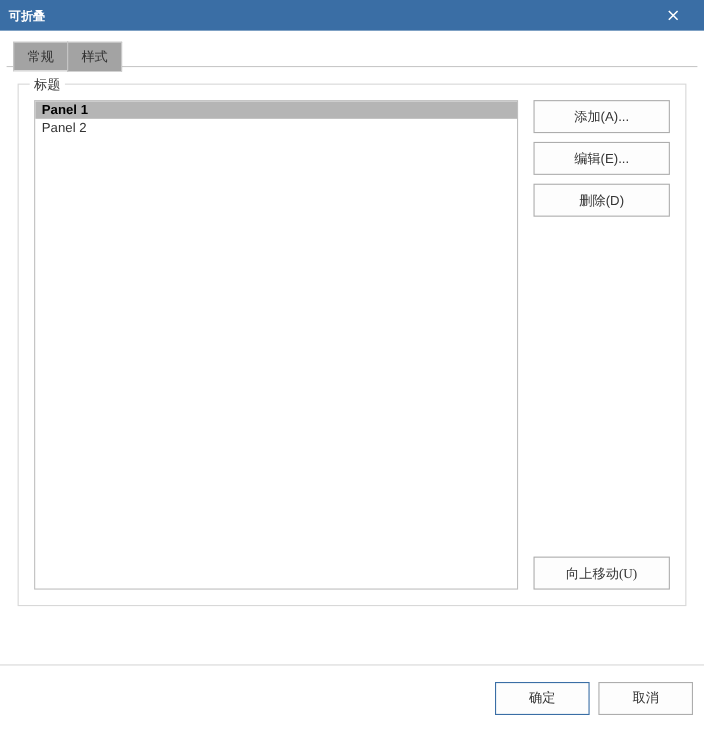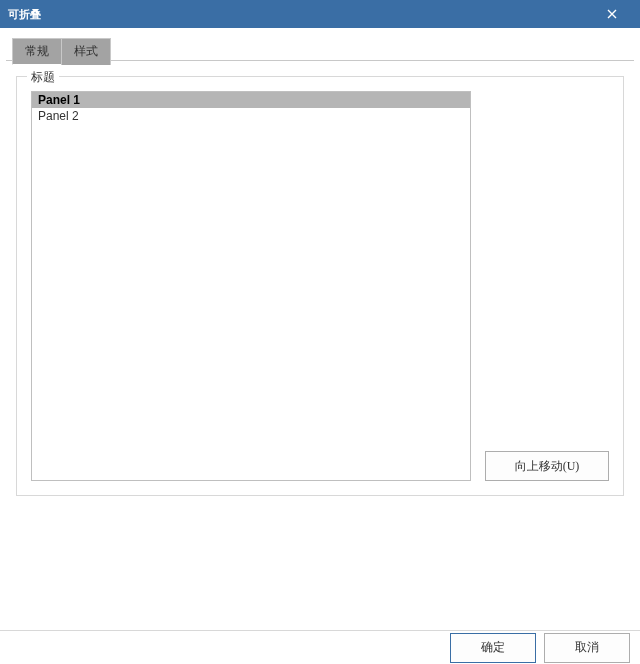--- a/index.html
+++ b/index.html
@@ -54,21 +54,21 @@
     position:absolute;
     top:32px; left:6px; right:6px;
     height:0;
     border-top:1px solid #c8c8c8;
     z-index:1;
   }
 
   .panel {
     position:absolute;
     top:48px; left:16px; right:16px;
-    height:420px;
+    height:475px;
   }
 
   
   .groupbox {
     position:relative;
     border:1px solid #d8d8d8;
     height:100%;
     padding:14px;
   }
   .groupbox .legend {
@@ -118,21 +118,21 @@
     background:#fdfdfd;
     font-size:12px;
     color:#333;
     cursor:pointer;
     font-family:inherit;
   }
 
   .footer {
     position:absolute;
     bottom:0; left:0; right:0;
-    height:34px;
+    height:60px;
     border-top:1px solid #d8d8d8;
     display:flex;
     justify-content:flex-end;
     align-items:center;
     padding:0 10px;
     gap:8px;
   }
   .footer .btn { width:86px; height:30px; }
   .footer .btn.primary { border-color:#3a6ea5; }
 </style>
@@ -170,20 +170,25 @@
         <div class="listbox">
           <div class="listrow selected">
             <span>Panel 1</span>
           </div>
           <div class="listrow">
             <span>Panel 2</span>
           </div>
         </div>
 
         <div class="btncol">
+          <div class="top-group">
+            <button class="btn">添加(A)...</button>
+            <button class="btn">编辑(E)...</button>
+            <button class="btn">删除(D)</button>
+          </div>
           <div class="bottom-group">
             <button class="btn">向上移动(U)</button>
           </div>
         </div>
 
       </div>
     </div>
   </div>
 
   <div class="footer">

